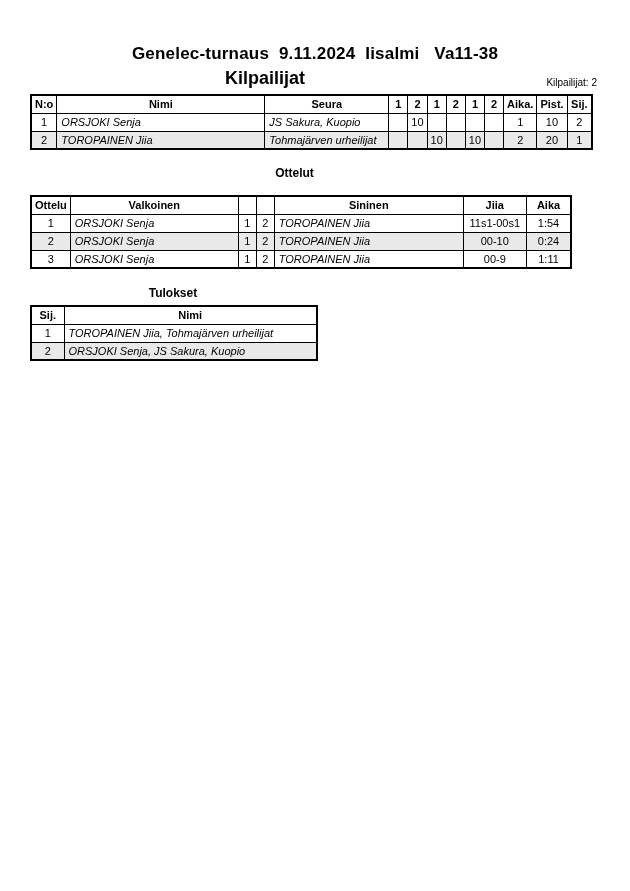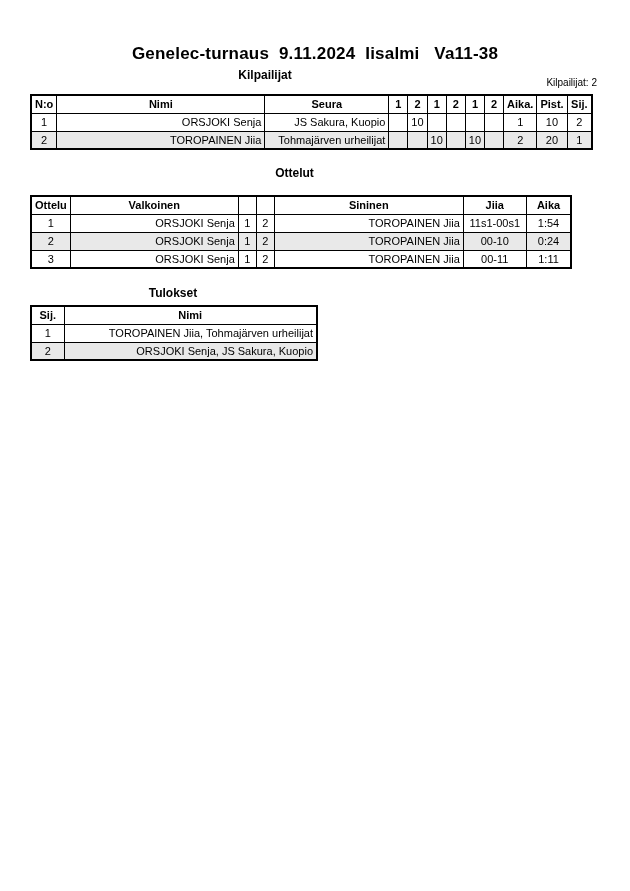--- a/index.html
+++ b/index.html
@@ -23,21 +23,21 @@
   .kilp-head-row {
     position: relative;
     height: 15px;
     margin-top: 4px;
   }
   .kilp-heading {
     position: absolute;
     left: 30px;
     width: 470px;
     text-align: center;
-    font-size: 12px;
+    font-size: 18px;
     font-weight: bold;
   }
   .kilp-note {
     position: absolute;
     right: 33px;
     top: 9px;
     font-size: 10px;
   }
   table.tbl {
     border-collapse: collapse;
@@ -50,21 +50,21 @@
     border: 1px solid #000;
     height: 18px;
     padding: 0 3px;
     overflow: hidden;
     white-space: nowrap;
     text-align: center;
     font-size: 11px;
     vertical-align: middle;
   }
   .tbl th { font-weight: bold; }
-  .tbl td.l { text-align: right; padding-left: 4px; }
+  .tbl td.l { text-align: left; padding-left: 4px; font-style: italic; }
   .tbl tbody tr:nth-child(even) { background: #e9e9e9; }
   .kilpailijat-table { margin-top: 11px; }
   .section-heading {
     font-size: 12px;
     font-weight: bold;
     text-align: center;
   }
   .ottelut-heading { width: 529px; margin: 16px 0 0 30px; }
   .ottelut-table { margin-top: 15px; padding-left: 12px; }
   .tulokset-heading { width: 286px; margin: 17px 0 0 30px; }
@@ -184,21 +184,21 @@
       <td class="l">TOROPAINEN Jiia</td>
       <td>00-10</td>
       <td>0:24</td>
     </tr>
     <tr>
       <td>3</td>
       <td class="l">ORSJOKI Senja</td>
       <td>1</td>
       <td>2</td>
       <td class="l">TOROPAINEN Jiia</td>
-      <td>00-11</td>
+      <td>00-9</td>
       <td>1:11</td>
     </tr>
   </tbody>
 </table>
 
 <div class="section-heading tulokset-heading">Tulokset</div>
 
 <table class="tbl tulokset-table">
   <colgroup>
     <col style="width:33px">

